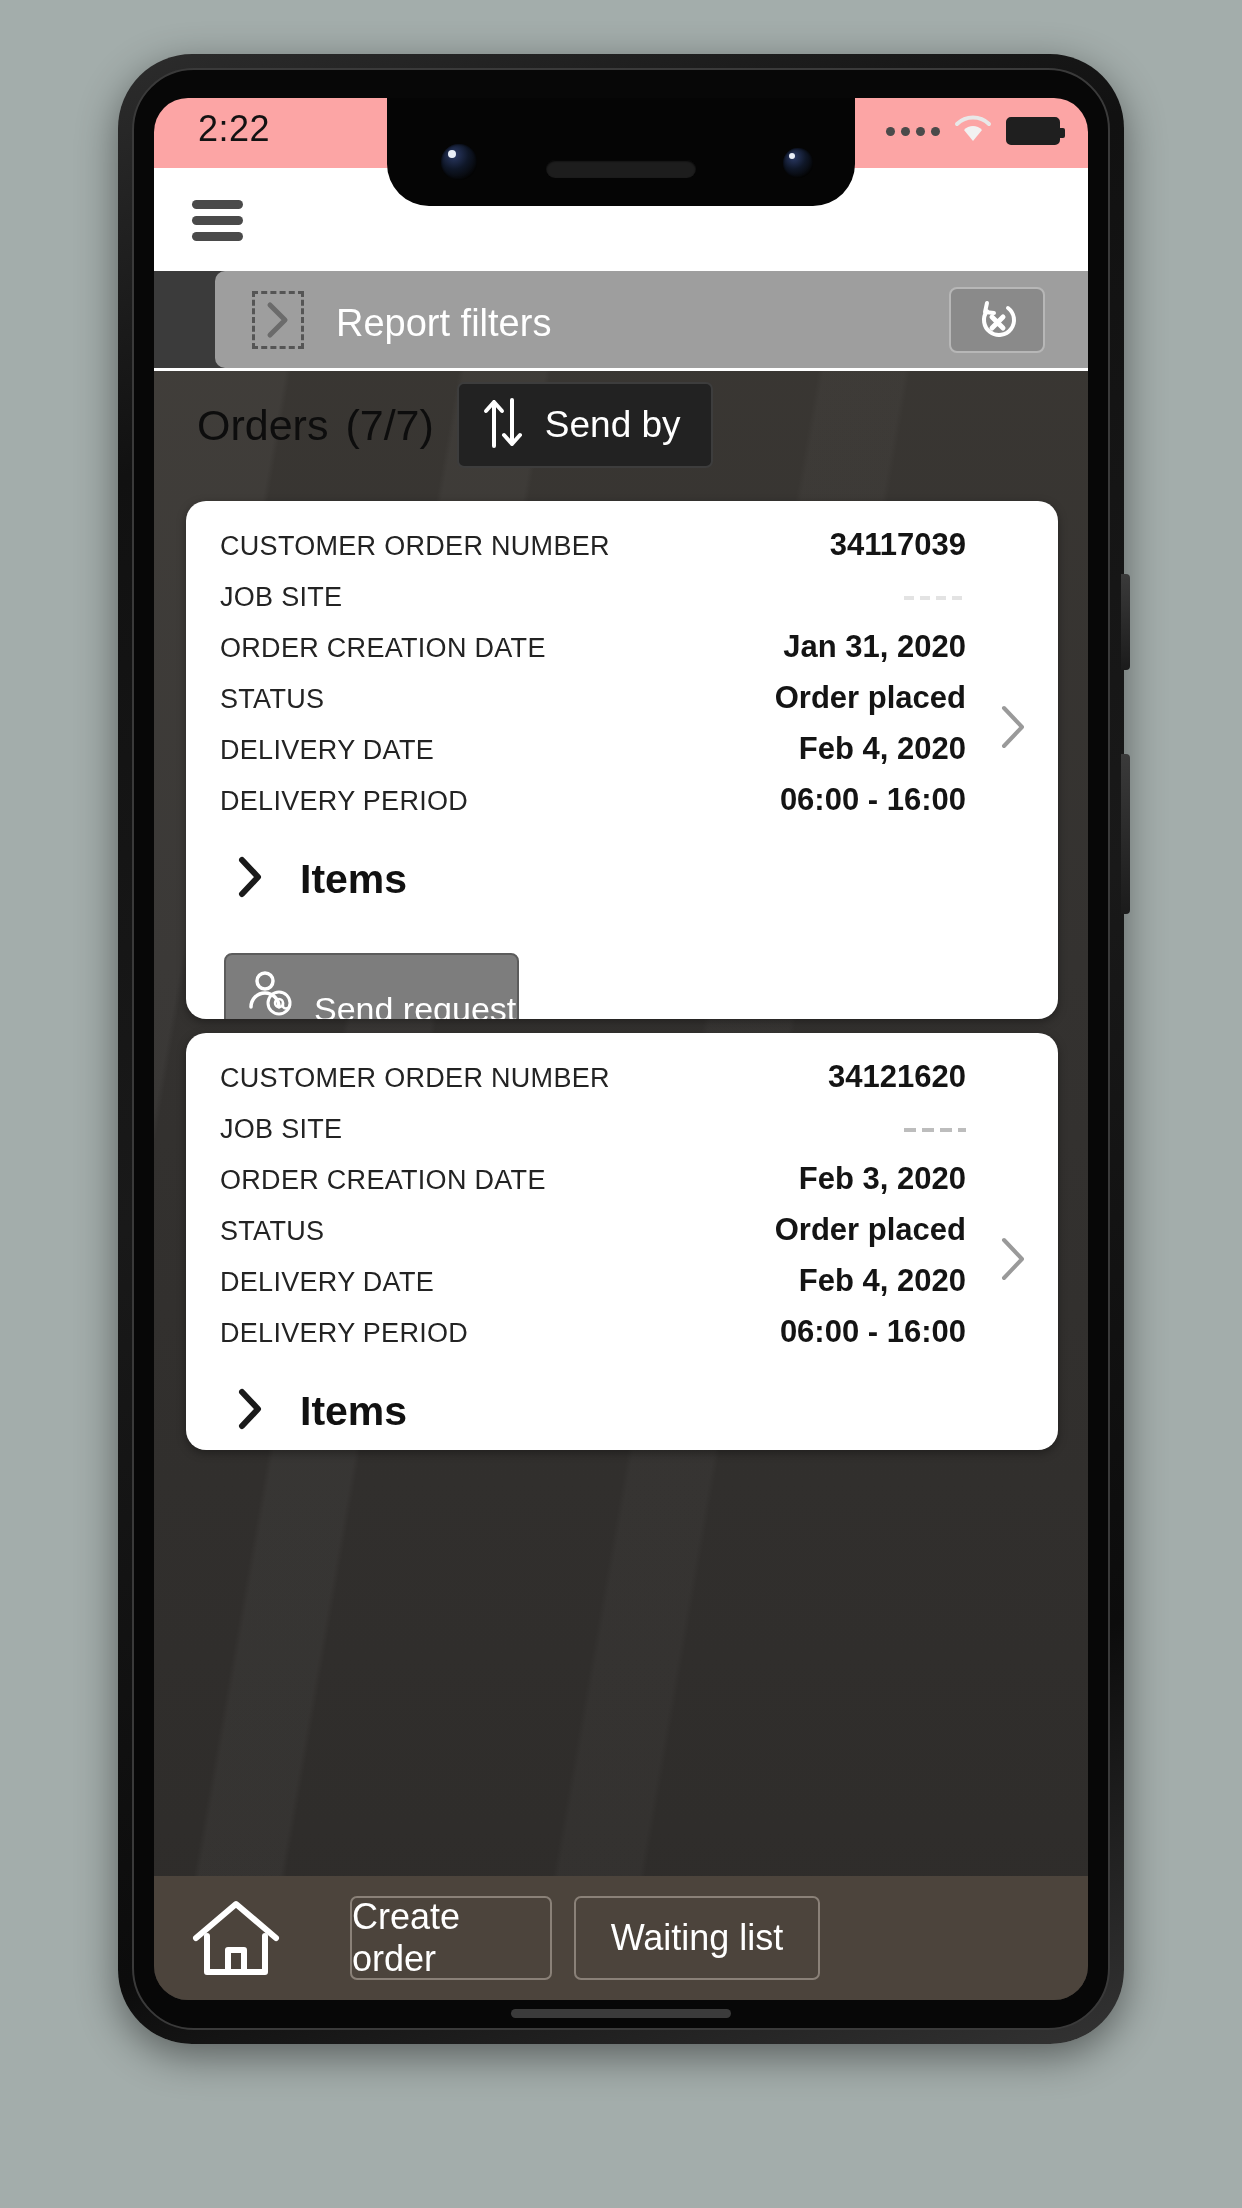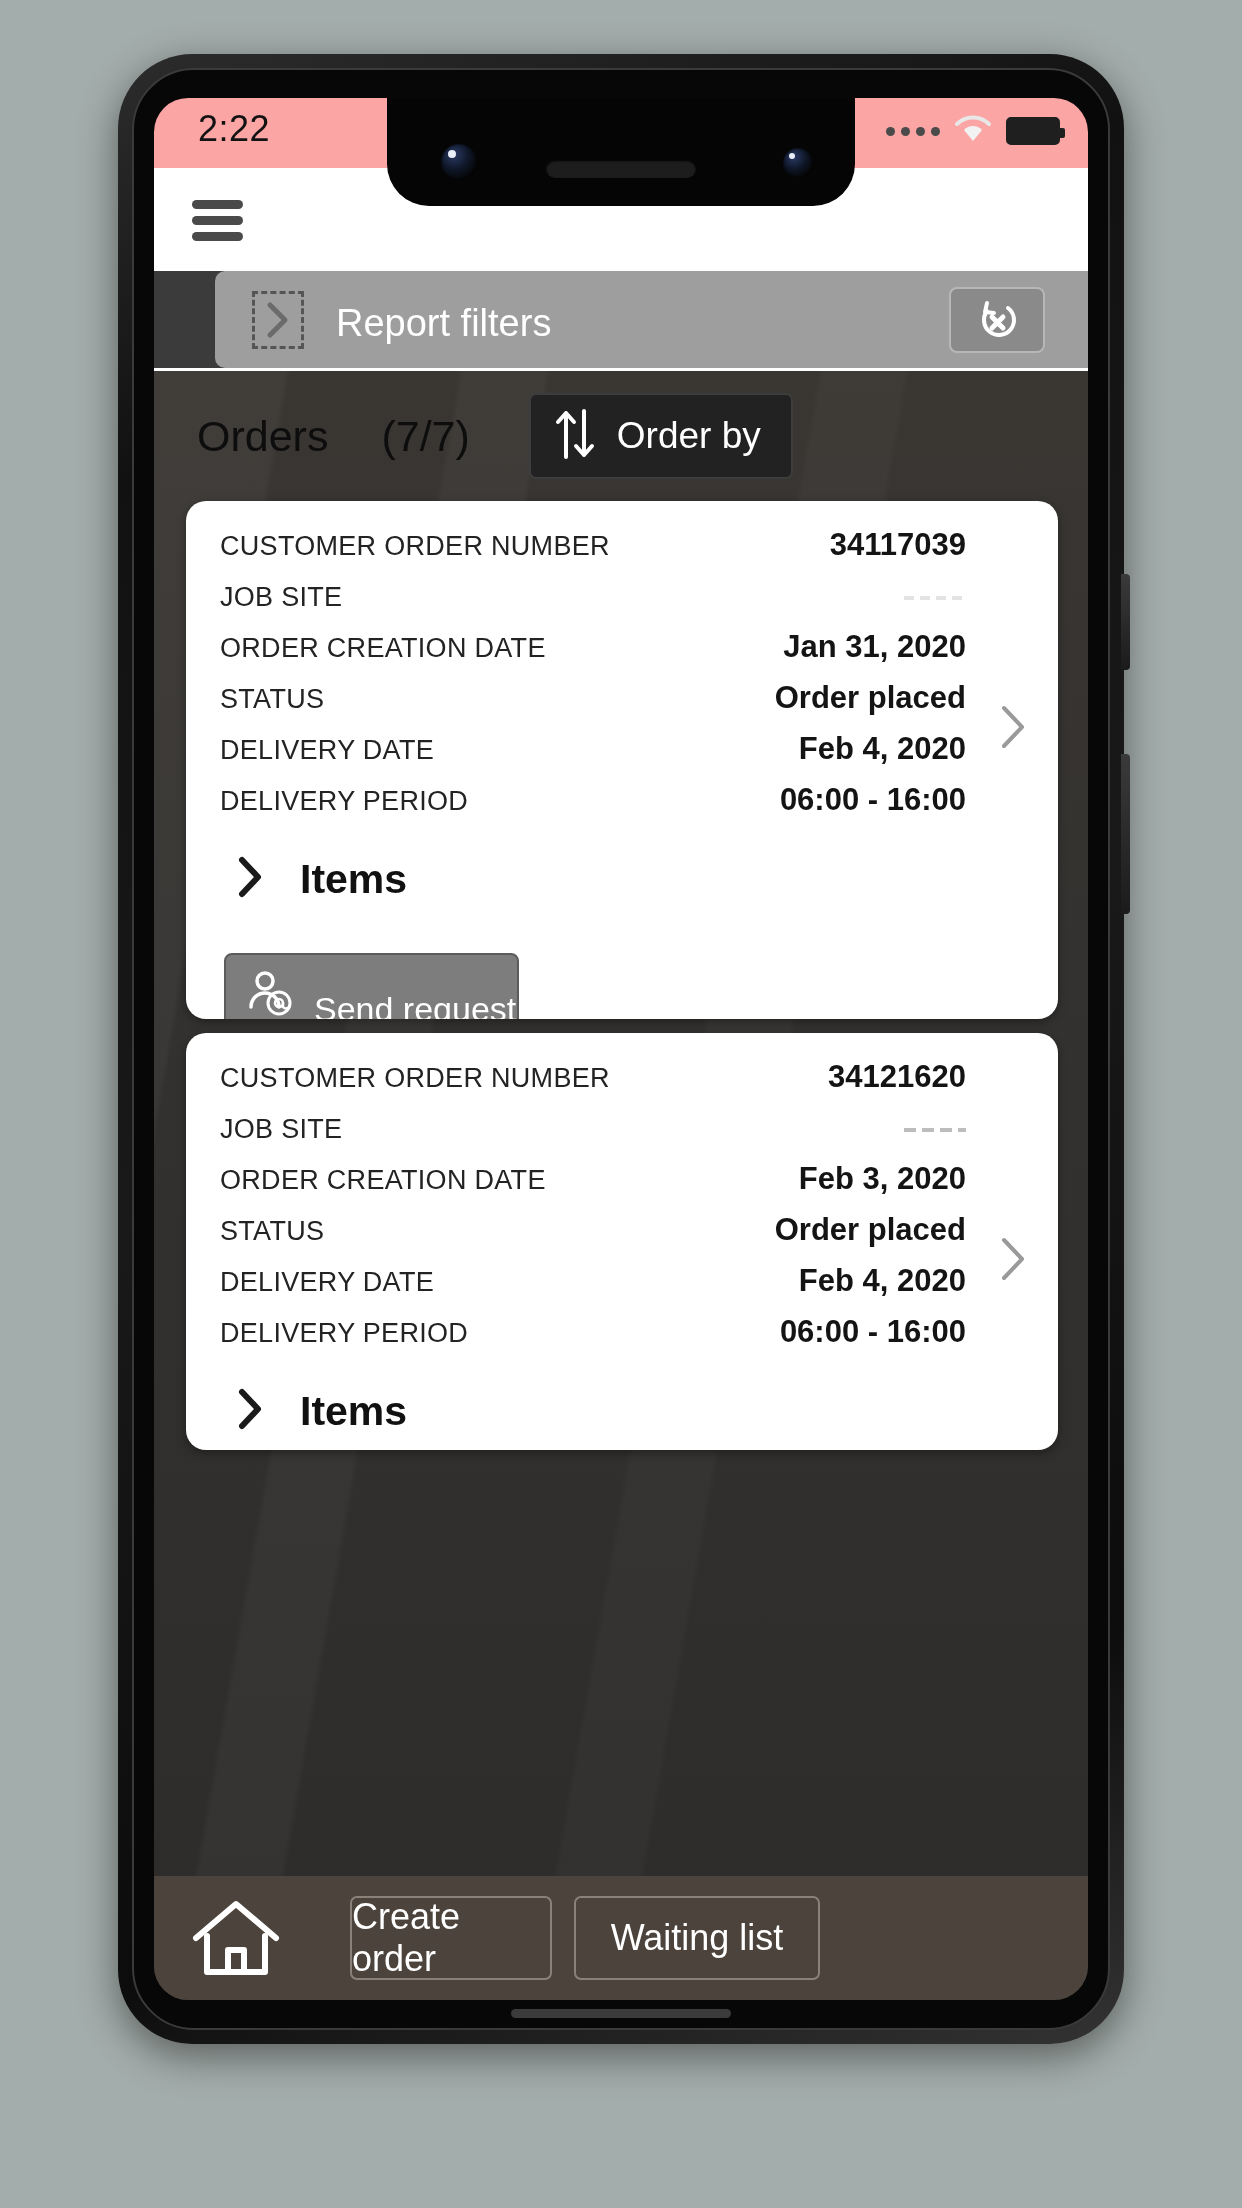--- a/index.html
+++ b/index.html
@@ -208,25 +208,24 @@
     background: #8a8a8a;
     border: 2px solid #b7b7b7;
     border-radius: 8px;
     display: flex; align-items: center; justify-content: center;
     cursor: pointer;
   }
 
   
   #orders-header {
     position: absolute;
-    left: 0; top: 100px;
+    left: 0; top: 89px;
     width: 934px; height: 130px;
     display: flex;
     align-items: center;
-    gap: 36px;
   }
   #orders-title {
     margin-left: 43px;
     font-size: 43px;
     color: #0d0d0d;
     white-space: nowrap;
   }
   #orders-count {
     margin-left: 17px;
     font-size: 43px;
@@ -427,21 +426,21 @@
         <div id="orders-header">
           <div id="orders-title">Orders</div>
           <div id="orders-count">(7/7)</div>
           <div id="sort-by-button">
             <span>
               <svg width="44" height="58" viewBox="0 0 44 58">
                 <path d="M13 52 L13 8 M13 8 L5 17 M13 8 L21 17" stroke="#fff" stroke-width="4" fill="none" stroke-linecap="round" stroke-linejoin="round"></path>
                 <path d="M31 6 L31 50 M31 50 L23 41 M31 50 L39 41" stroke="#fff" stroke-width="4" fill="none" stroke-linecap="round" stroke-linejoin="round"></path>
               </svg>
             </span>
-            <span id="sort-by-label">Order by</span>
+            <span id="sort-by-label">Send by</span>
           </div>
         </div>
 
         <div class="order-card" id="order-card-0">
           <div class="card-rows">
 
             <div class="card-row">
               <span class="lbl">CUSTOMER ORDER NUMBER</span>
               <span class="val">34117039</span>
             </div>

